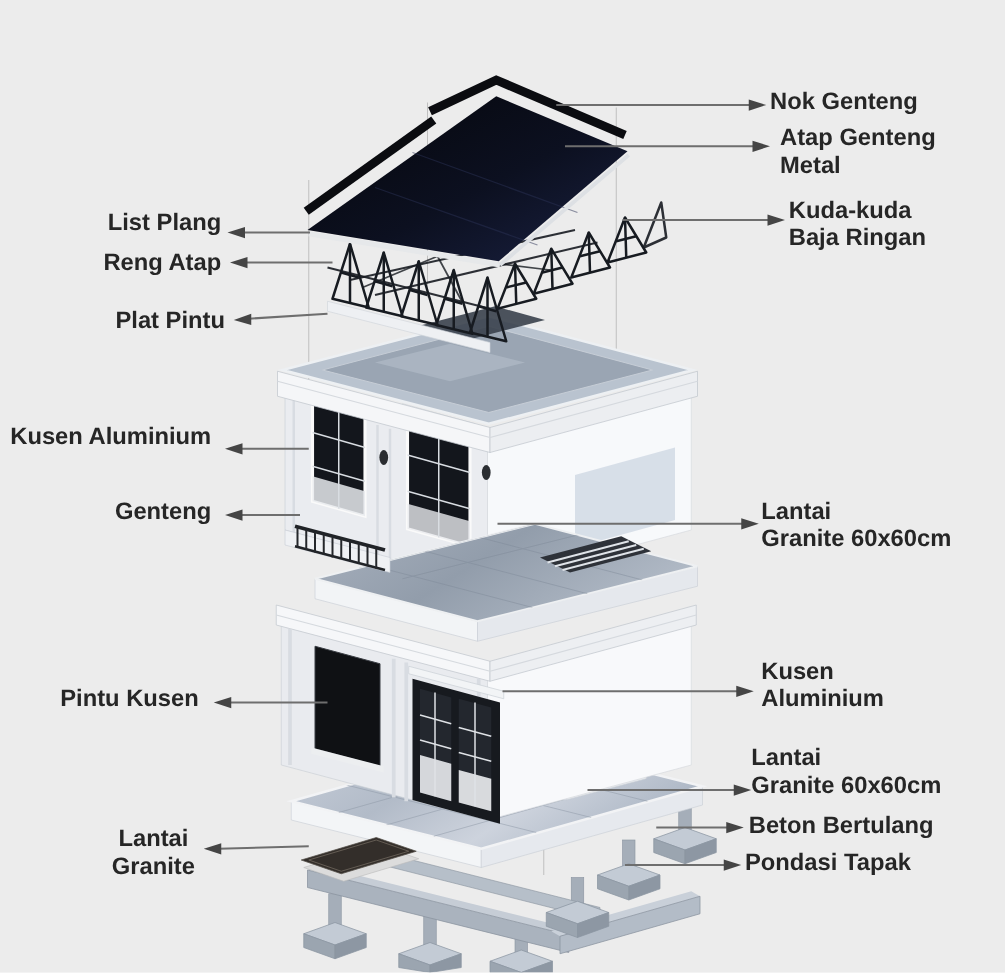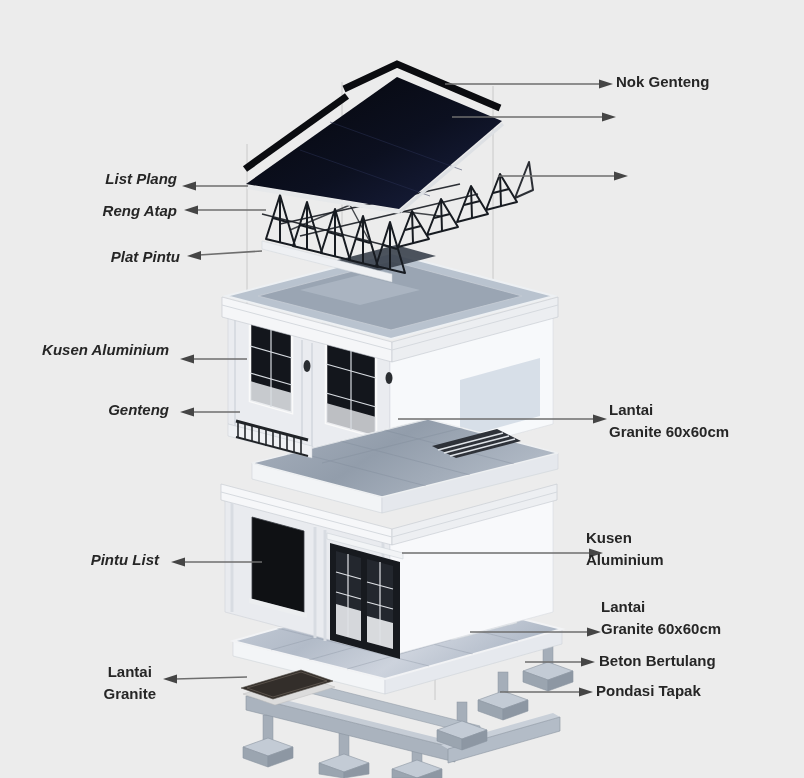--- a/index.html
+++ b/index.html
@@ -7,27 +7,27 @@
     position:relative;
     width:804px;height:778px;
     background:#ececec;
     overflow:hidden;
     font-family:"Liberation Sans", sans-serif;
   }
   #scene{position:absolute;left:0;top:0;width:804px;height:778px;}
   .label{
     position:absolute;
     font-weight:bold;
-    font-size:15px;
+    font-size:19px;
     line-height:22px;
     color:#262626;
     white-space:pre-line;
     pointer-events:none;
   }
-  .label.left{text-align:center;font-style:italic;}
+  .label.left{text-align:center;}
   .label.right{text-align:left;}
   .label.center{text-align:center;}
 </style>
 </head>
 <body>
 
 <div id="canvas">
 
   <svg id="scene" viewBox="0 0 804 778">
     <defs>
@@ -363,27 +363,31 @@
         <polygon points="593,692 579,687.5 579,696.5"></polygon>
       </g>
     </g>
   </svg>
 
   <div class="label left" style="top:168px; right:627px">List Plang</div>
   <div class="label left" style="top:200px; right:627px">Reng Atap</div>
   <div class="label left" style="top:246px; right:624px">Plat Pintu</div>
   <div class="label left" style="top:339px; right:635px">Kusen Aluminium</div>
   <div class="label left" style="top:399px; right:635px">Genteng</div>
-  <div class="label left" style="top:549px; right:645px">Pintu List</div>
+  <div class="label left" style="top:549px; right:645px">Pintu Kusen</div>
   <div class="label center" style="top:661px; right:648px">Lantai
 Granite</div>
 
   <div class="label right" style="top:71px;  left:616px">Nok Genteng</div>
+  <div class="label right" style="top:100px; left:624px">Atap Genteng
+Metal</div>
+  <div class="label right" style="top:158px; left:631px">Kuda-kuda
+Baja Ringan</div>
   <div class="label right" style="top:399px; left:609px">Lantai
 Granite 60x60cm</div>
-  <div class="label right" style="top:527px; left:586px">Kusen
+  <div class="label right" style="top:527px; left:609px">Kusen
 Aluminium</div>
   <div class="label right" style="top:596px; left:601px">Lantai
 Granite 60x60cm</div>
   <div class="label right" style="top:680px; left:596px">Pondasi Tapak</div>
   <div class="label right" style="top:650px; left:599px">Beton Bertulang</div>
 
 </div>
 
 </body></html>

